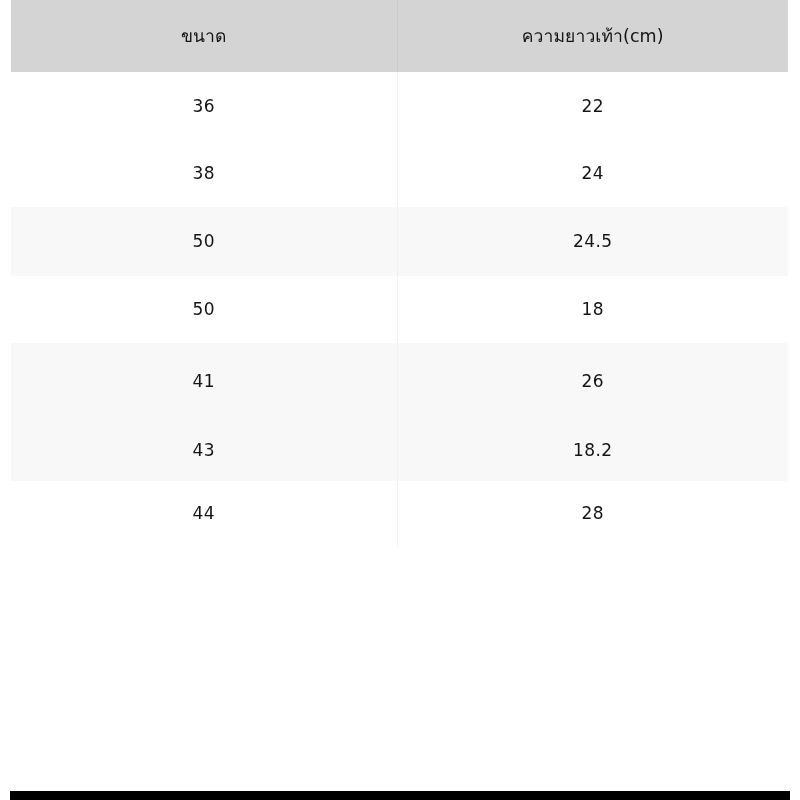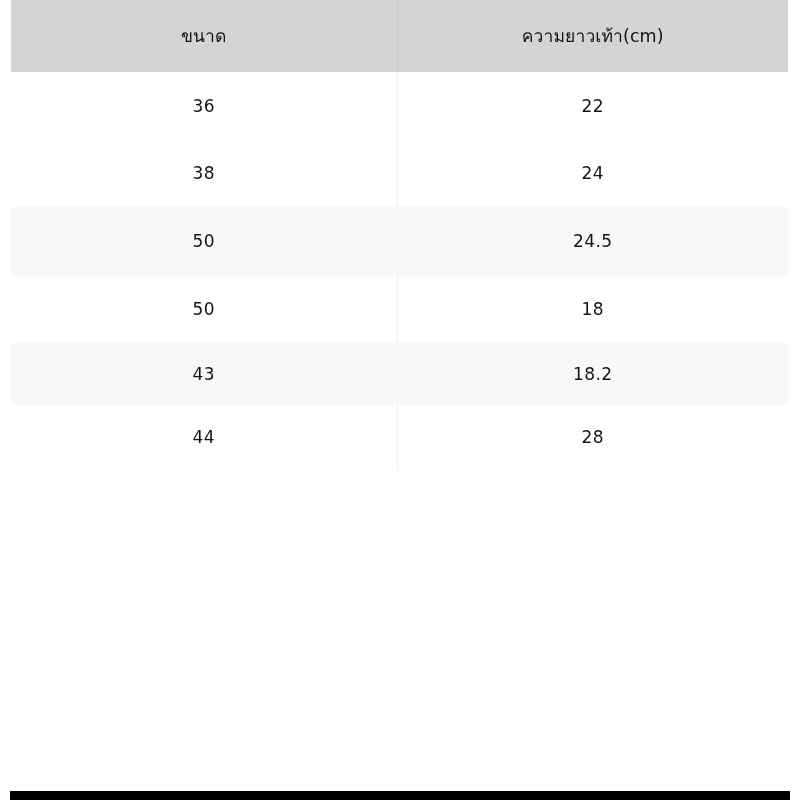--- a/index.html
+++ b/index.html
@@ -134,20 +134,24 @@
       <tr class="row-alt h-69">
         <td class="col-size">50</td>
         <td class="col-value">24.5</td>
       </tr>
 
       <tr class="row-plain h-67">
         <td class="col-size">50</td>
         <td class="col-value">18</td>
       </tr>
 
+      <tr class="row-alt h-76">
+        <td class="col-size">41</td>
+        <td class="col-value">26</td>
+      </tr>
 
 
       <tr class="row-alt h-62">
         <td class="col-size">43</td>
         <td class="col-value">18.2</td>
       </tr>
 
       <tr class="row-plain h-65">
         <td class="col-size">44</td>
         <td class="col-value">28</td>

